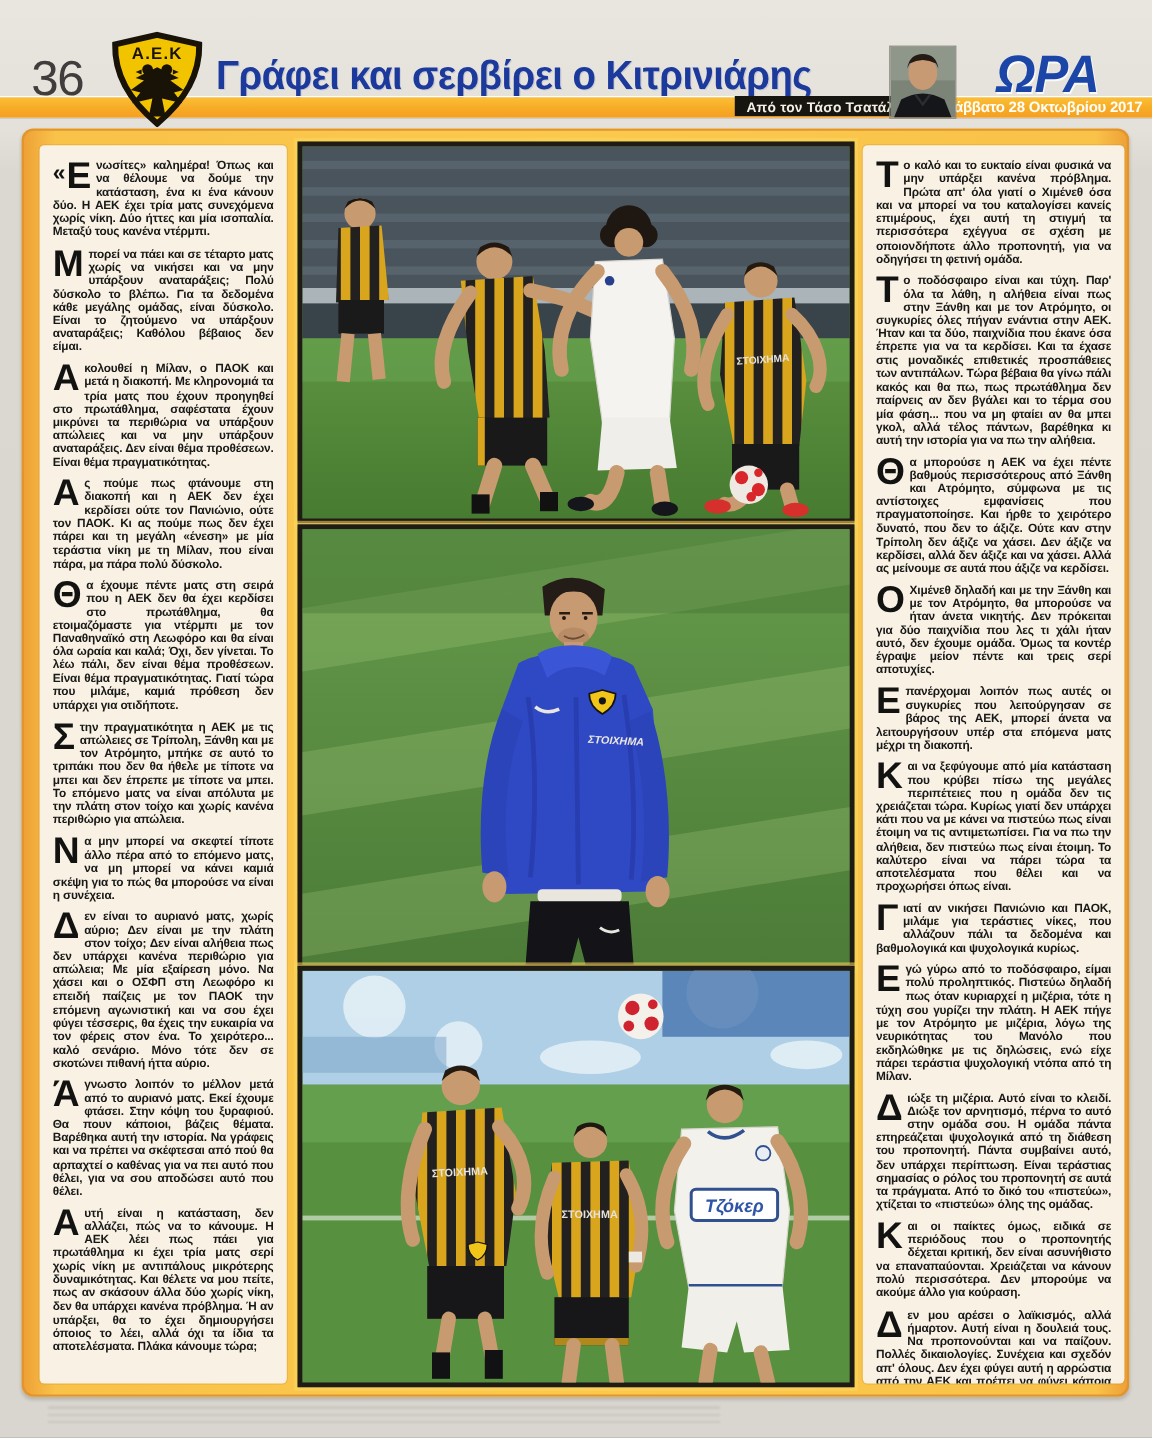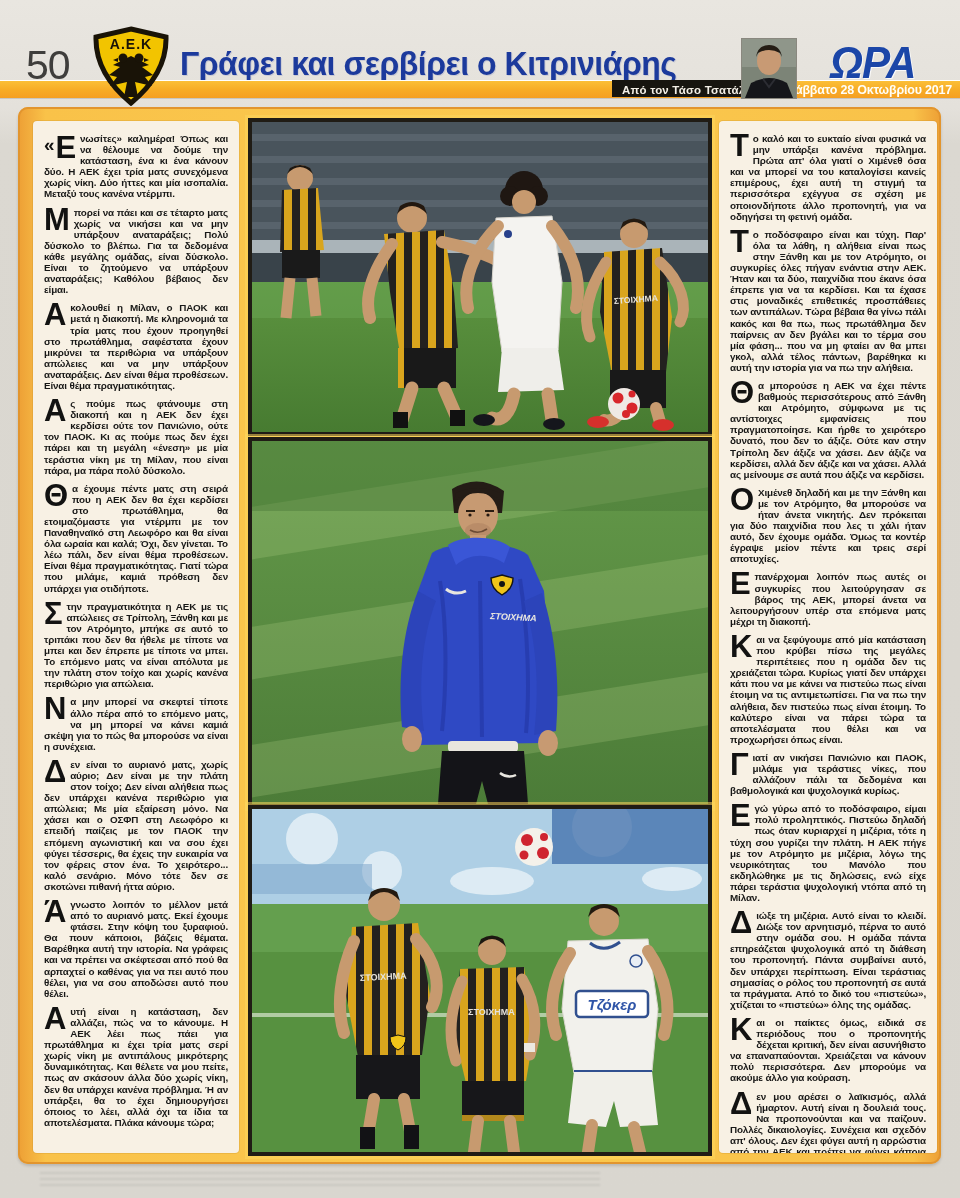--- a/index.html
+++ b/index.html
@@ -53,21 +53,21 @@
   
   .bleed{position:absolute;left:40px;top:1172px;width:560px;height:16px;opacity:.12;
     background:repeating-linear-gradient(180deg,#555 0 2px,transparent 2px 6px);filter:blur(1px);}
 </style>
 </head>
 <body>
 
 <div class="page">
 
   <div class="hdr">
-    <div class="page-number">50</div>
+    <div class="page-number">36</div>
 
     <svg class="aek-crest" viewBox="0 0 82 80">
       <path d="M41,3 L76,11 Q77,47 41,77 Q5,47 6,11 Z" fill="#f2c400" stroke="#191307" stroke-width="5"></path>
       <text x="41" y="23" text-anchor="middle" font-size="14" font-weight="bold" fill="#191307" letter-spacing="1">Α.Ε.Κ</text>
       <g fill="#191307">
         <path d="M41,30 L23,39 L30,41 L19,49 L27,51 L20,60 L37,56 L34,71 L48,71 L45,56 L62,60 L55,51 L63,49 L52,41 L59,39 Z"></path>
         <circle cx="33" cy="32" r="4.5"></circle>
           <circle cx="49" cy="32" r="4.5"></circle>
         <path d="M28,32 l-5,2 5,2 z"></path>
           <path d="M54,32 l5,2 -5,2 z"></path>

